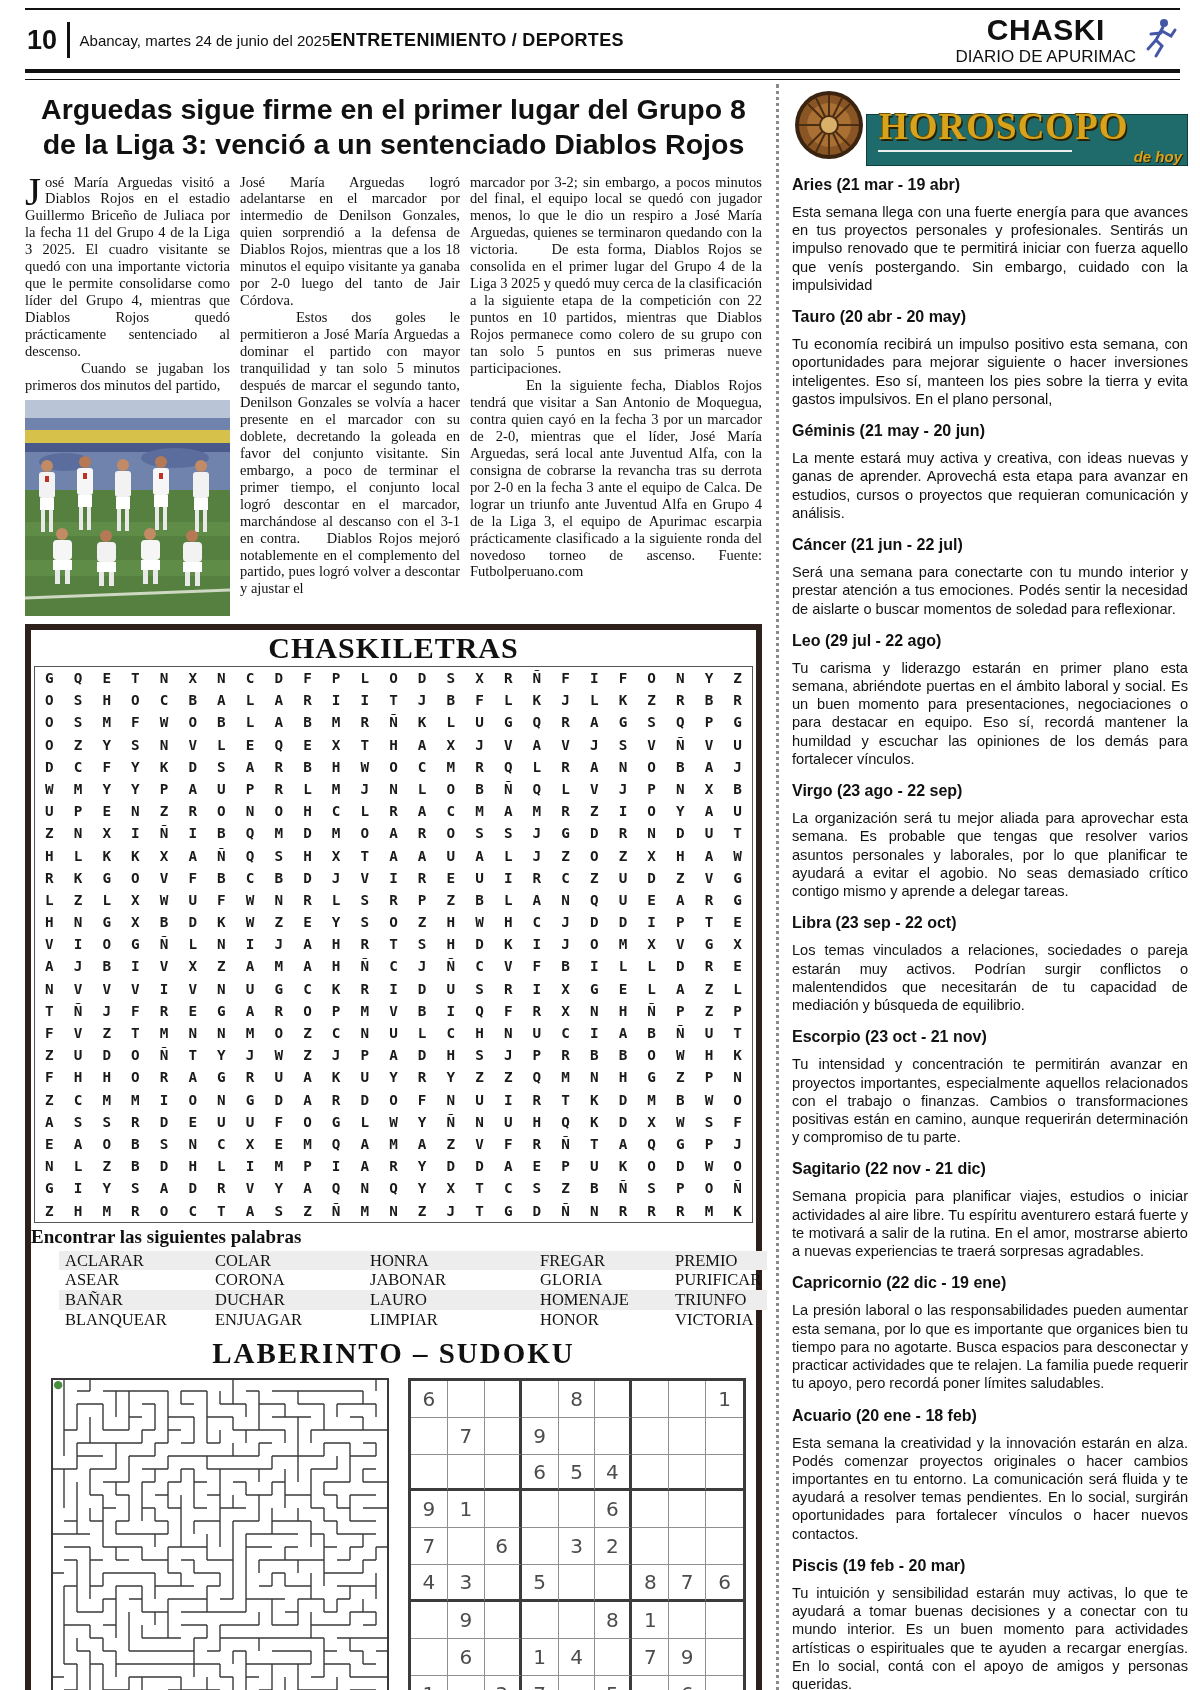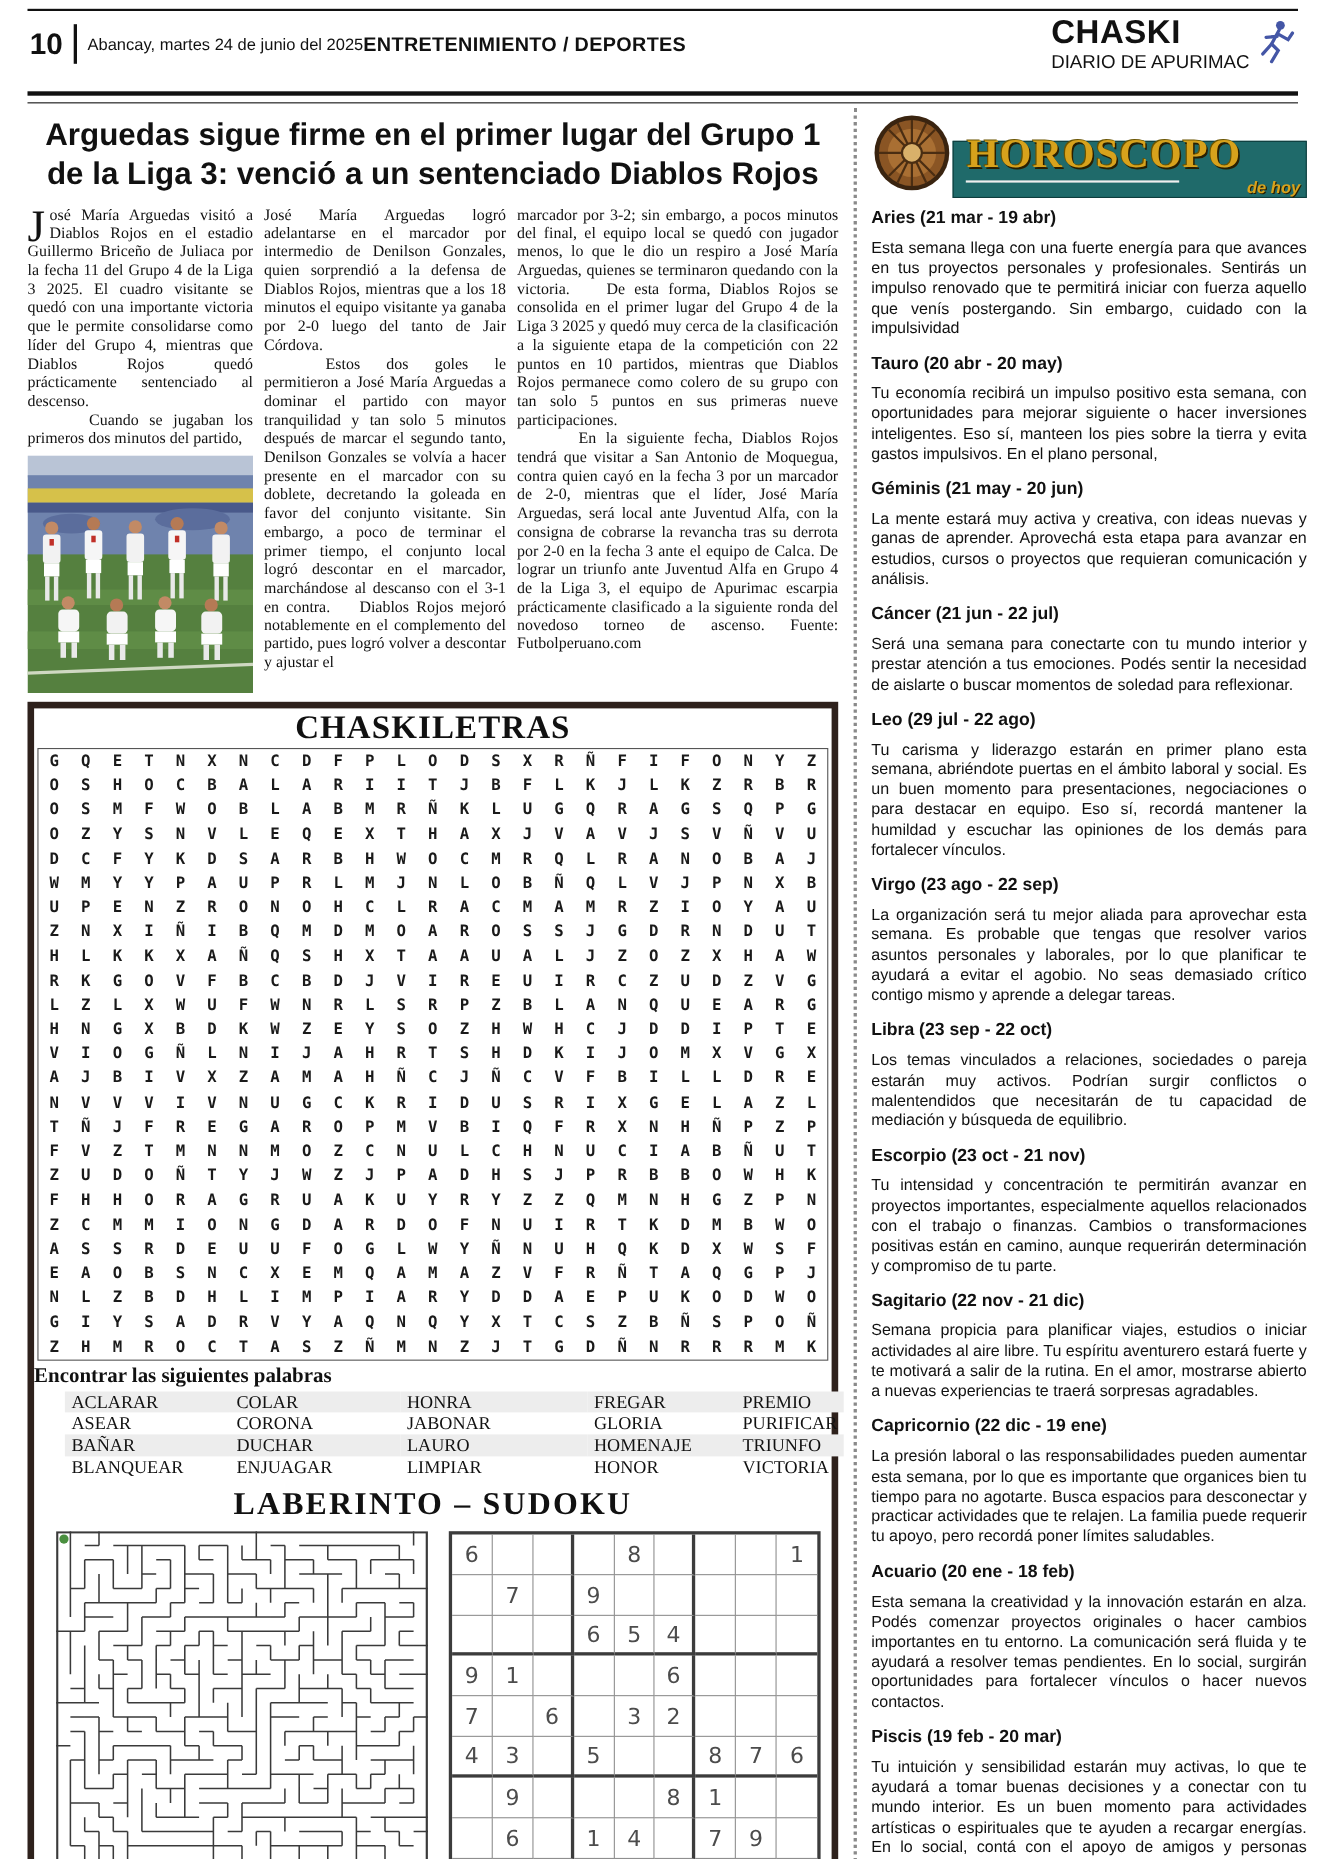--- a/index.html
+++ b/index.html
@@ -1,26 +1,26 @@
 <!DOCTYPE html>
 <html style="--box-border: #2e211c; --teal: #1f6a6a; --gold: #d7a21c;"><head>
 <meta charset="utf-8">
 <style>
   html,body{margin:0;padding:0;background:#ffffff;}
   .page{width:1200px;height:1690px;overflow:hidden;position:relative;background:#fff;
         font-family:"Liberation Sans",sans-serif;color:#111;}
   
-  .header{margin:8px 20px 0 25px;border-top:2.5px solid #111;display:flex;align-items:center;padding:5px 2px 18px;}
+  .header{margin:8px 20px 0 25px;border-top:2.5px solid #111;display:flex;align-items:center;padding:5px 2px 4px;}
   .hdr-left{display:flex;align-items:center;gap:10px;}
   .page-num{font-size:27px;font-weight:bold;}
   .hdr-sep{width:2.5px;height:36px;background:#111;}
   .dateline{font-size:15px;}
   .hdr-center{flex:1;text-align:left;font-weight:bold;font-size:18px;letter-spacing:.3px;}
   .hdr-right{display:flex;align-items:center;gap:6px;}
-  .masthead{text-align:left;line-height:1;}
+  .masthead{text-align:center;line-height:1;}
   .masthead .m1{font-size:30px;font-weight:bold;letter-spacing:.5px;}
   .masthead .m2{font-size:17px;margin-top:3px;}
   .hdr-rule{margin:0 20px 0 25px;border-top:4px solid #111;}
   .hdr-rule2{margin:6px 20px 0 25px;border-top:1.5px solid #111;}
   
   .content{display:flex;margin-top:4px;align-items:stretch;}
   .main{width:737px;margin-left:25px;flex:none;}
   .sidebar{width:396px;margin-left:14px;padding-left:13px;border-left:3px dotted #8a8a8a;flex:none;}
   
   .headline{font-size:28.5px;font-weight:bold;text-align:center;line-height:1.22;margin:8px 4px 12px;}
@@ -98,21 +98,21 @@
       </span>
     </div>
   </div>
   <div class="hdr-rule"></div>
   <div class="hdr-rule2"></div>
 
   <div class="content">
 
     <div class="main">
 
-      <div class="headline">Arguedas sigue firme en el primer lugar del Grupo 1 de la Liga 3: venció a un sentenciado Diablos Rojos</div>
+      <div class="headline">Arguedas sigue firme en el primer lugar del Grupo 8 de la Liga 3: venció a un sentenciado Diablos Rojos</div>
 
       <div class="article">
         <div class="artcol c1">
           <p><span class="dropcap">J</span><span>osé María Arguedas visitó a Diablos Rojos en el estadio Guillermo Briceño de Juliaca por la fecha 11 del Grupo 4 de la Liga 3 2025. El cuadro visitante se quedó con una importante victoria que le permite consolidarse como líder del Grupo 4, mientras que Diablos Rojos quedó prácticamente sentenciado al descenso.</span></p>
           <p class="ind">Cuando se jugaban los primeros dos minutos del partido,</p>
           <div class="photo">
             <svg viewBox="0 0 205 216" preserveAspectRatio="none">
               <rect x="0" y="0" width="205" height="20" fill="#b9c4d6"></rect>
               <rect x="0" y="18" width="205" height="78" fill="#6f83ad"></rect>
               <rect x="0" y="30" width="205" height="13" fill="#d6c14a"></rect>

